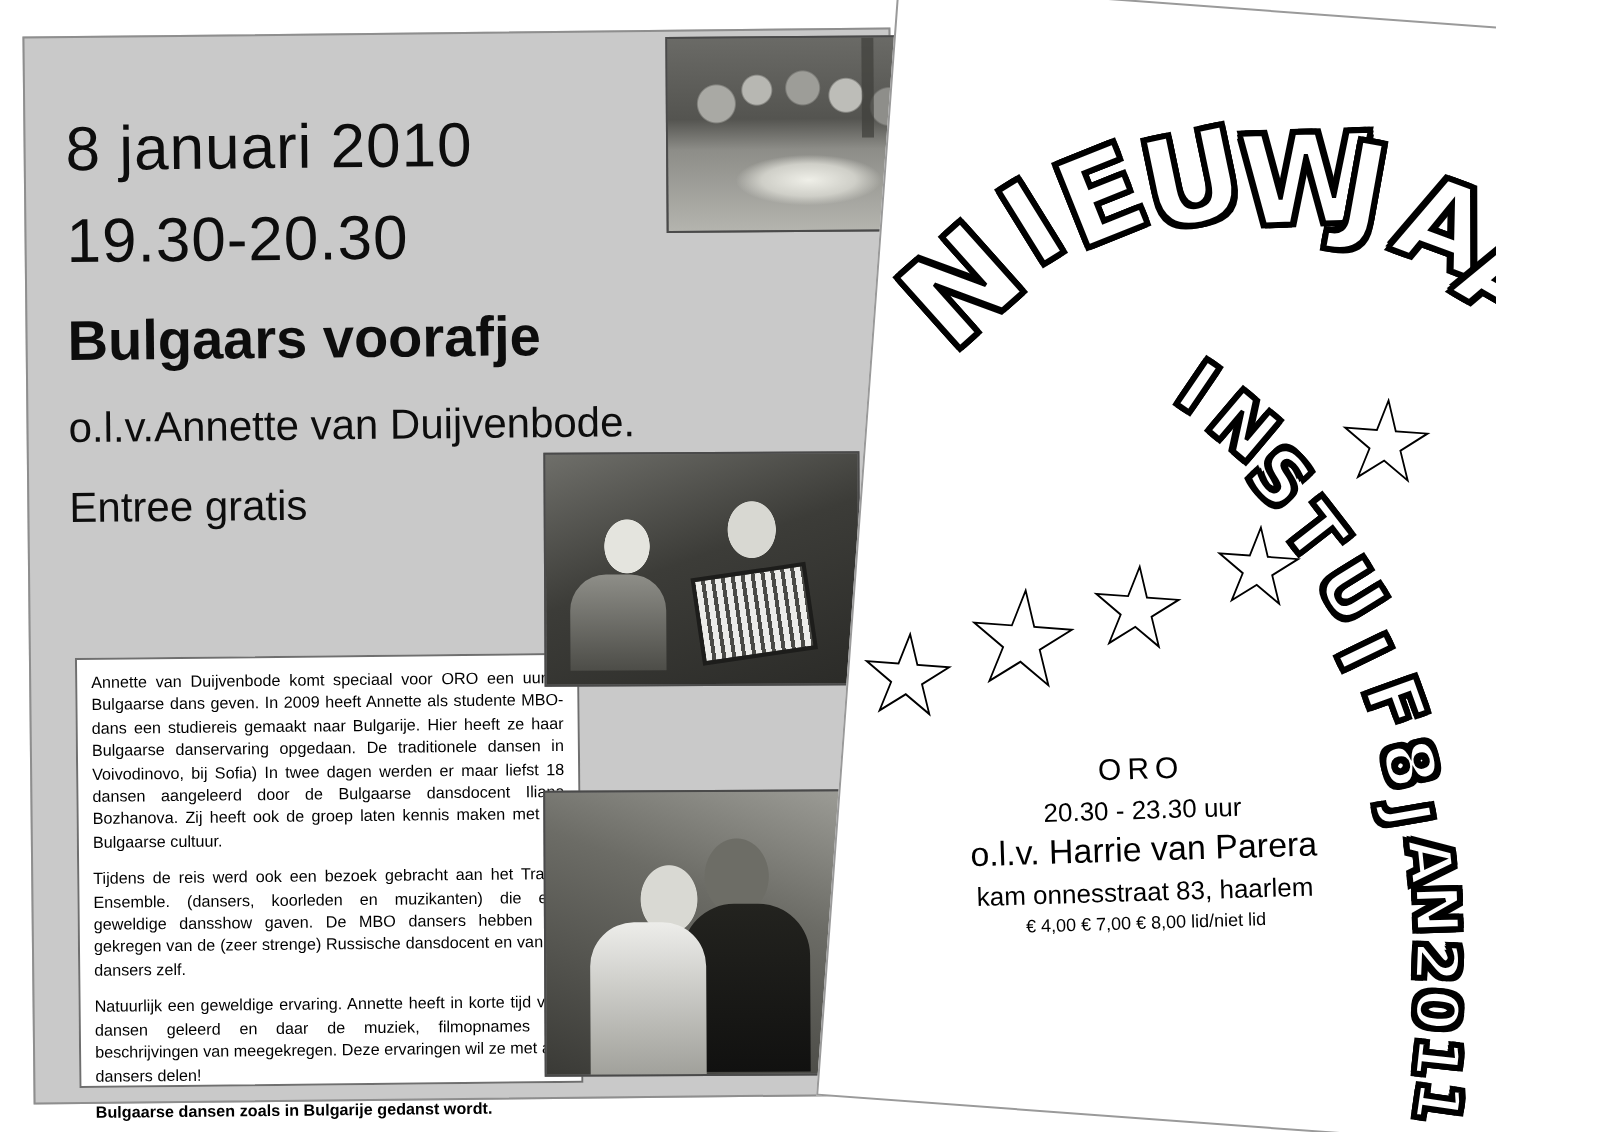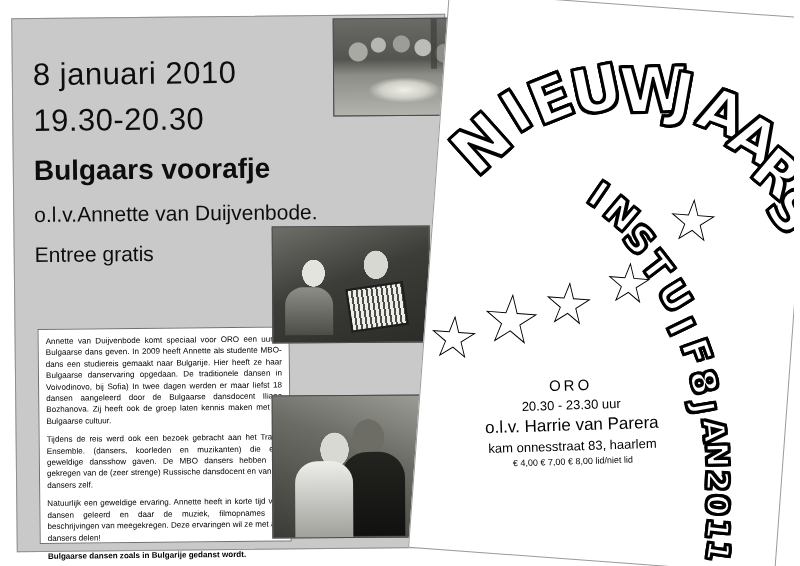--- a/index.html
+++ b/index.html
@@ -12,21 +12,20 @@
     height: 566px;
     overflow: hidden;
     font-family: "Liberation Sans", sans-serif;
   }
   #poster {
     position: relative;
     width: 748px;
     height: 566px;
     background: #ffffff;
     overflow: hidden;
-    padding-left: 46px;
   }
 
   
   .left-sheet {
     position: absolute;
     left: 14px;
     top: 16px;
     width: 432px;
     height: 532px;
     background: #c9c9c9;

